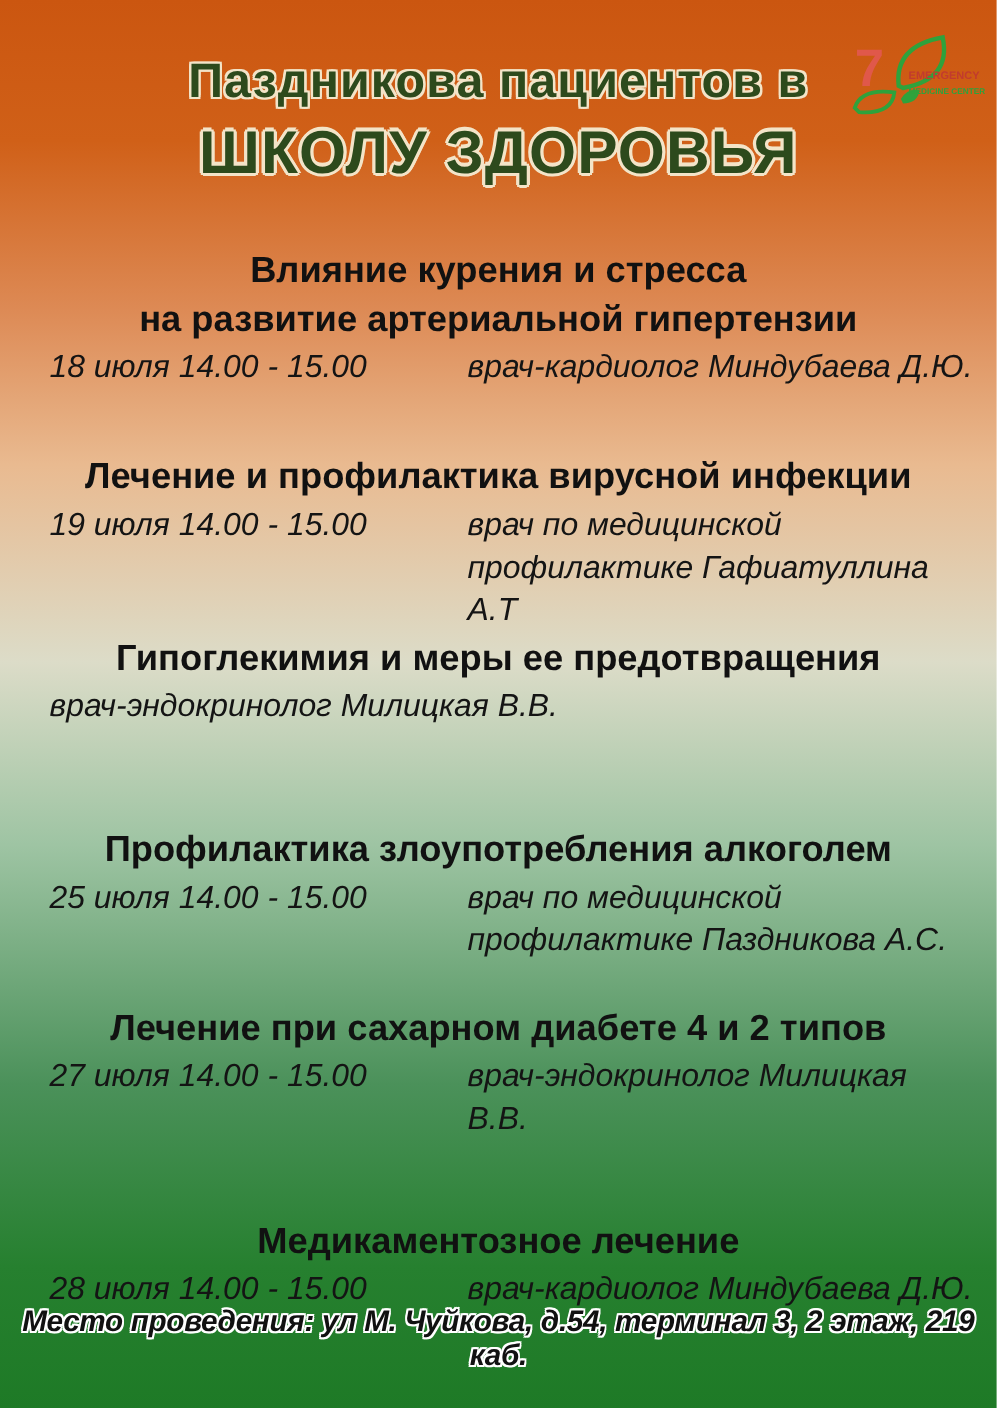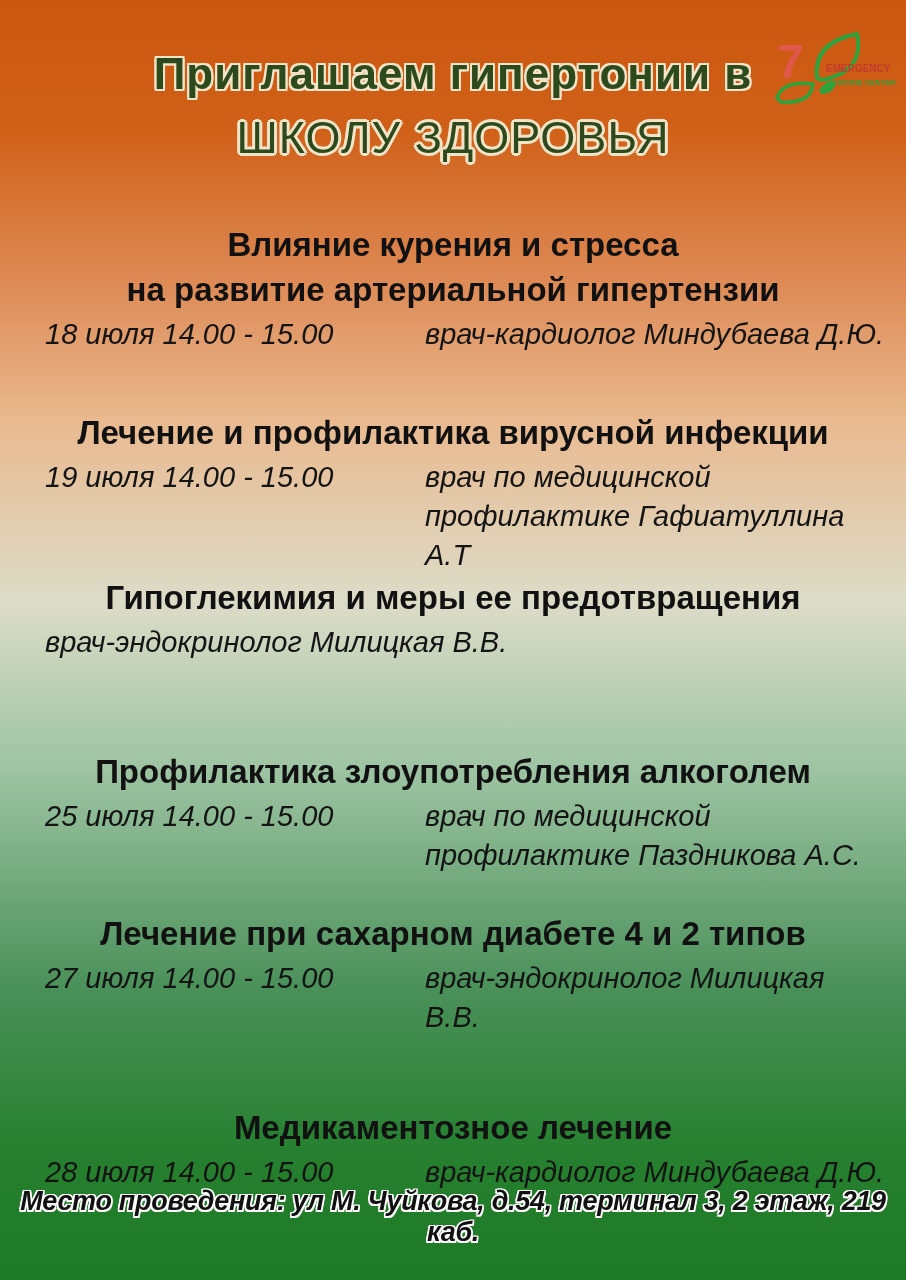--- a/index.html
+++ b/index.html
@@ -20,21 +20,21 @@
       #26802f 90%,
       #1e7a26 100%);
   }
   .header{padding-top:50px;text-align:center;color:#2d4a1c;}
   .title-line1{
     font-size:44px;font-weight:bold;letter-spacing:1px;line-height:48px;
     text-shadow:-2px -2px 0 #f3e4c8,2px -2px 0 #f3e4c8,-2px 2px 0 #f3e4c8,2px 2px 0 #f3e4c8,
                  0 -2px 0 #f3e4c8,0 2px 0 #f3e4c8,-2px 0 0 #f3e4c8,2px 0 0 #f3e4c8;
   }
   .title-line2{
-    font-size:45px;font-weight:normal;letter-spacing:1px;line-height:68px;margin-top:6px;
+    font-size:55px;font-weight:bold;letter-spacing:1px;line-height:68px;margin-top:6px;
     text-shadow:-2px -2px 0 #f3e4c8,2px -2px 0 #f3e4c8,-2px 2px 0 #f3e4c8,2px 2px 0 #f3e4c8,
                  0 -3px 0 #f3e4c8,0 3px 0 #f3e4c8,-3px 0 0 #f3e4c8,3px 0 0 #f3e4c8;
   }
   .logo{position:absolute;top:28px;right:8px;width:125px;height:80px;}
   .sessions{color:#151515;}
   .session-title{
     text-align:center;font-weight:bold;font-size:33px;line-height:45px;color:#111;
   }
   .session-title div:empty{display:none;}
   .session-detail{
@@ -56,21 +56,21 @@
     text-shadow:-1.5px -1.5px 0 #fff,1.5px -1.5px 0 #fff,-1.5px 1.5px 0 #fff,1.5px 1.5px 0 #fff,
                  0 -1.5px 0 #fff,0 1.5px 0 #fff,-1.5px 0 0 #fff,1.5px 0 0 #fff;
   }
 </style>
 </head>
 <body>
 
 <div class="poster">
 
   <div class="header">
-    <div class="title-line1">Приглашаем гипертонии в</div>
+    <div class="title-line1">Паздникова пациентов в</div>
     <div class="title-line2">ШКОЛУ ЗДОРОВЬЯ</div>
   </div>
 
   <div class="logo">
     <svg viewBox="0 0 125 80" width="125" height="80">
       <text x="4" y="50" font-size="48" font-weight="bold" fill="#e0584a" font-family="Liberation Sans, sans-serif">7</text>
       <path d="M44,50 Q40,14 84,6 Q92,44 48,52 Z" fill="none" stroke="#2fa23c" stroke-width="4"></path>
       <path d="M4,70 Q10,52 40,56 Q38,76 8,74 Z" fill="none" stroke="#2fa23c" stroke-width="3.5"></path>
       <path d="M46,62 Q52,52 63,54 Q61,66 48,66 Z" fill="#2fa23c"></path>
       <text x="53" y="44" font-size="10" font-weight="bold" fill="#c23b2e" font-family="Liberation Sans, sans-serif">EMERGENCY</text>

